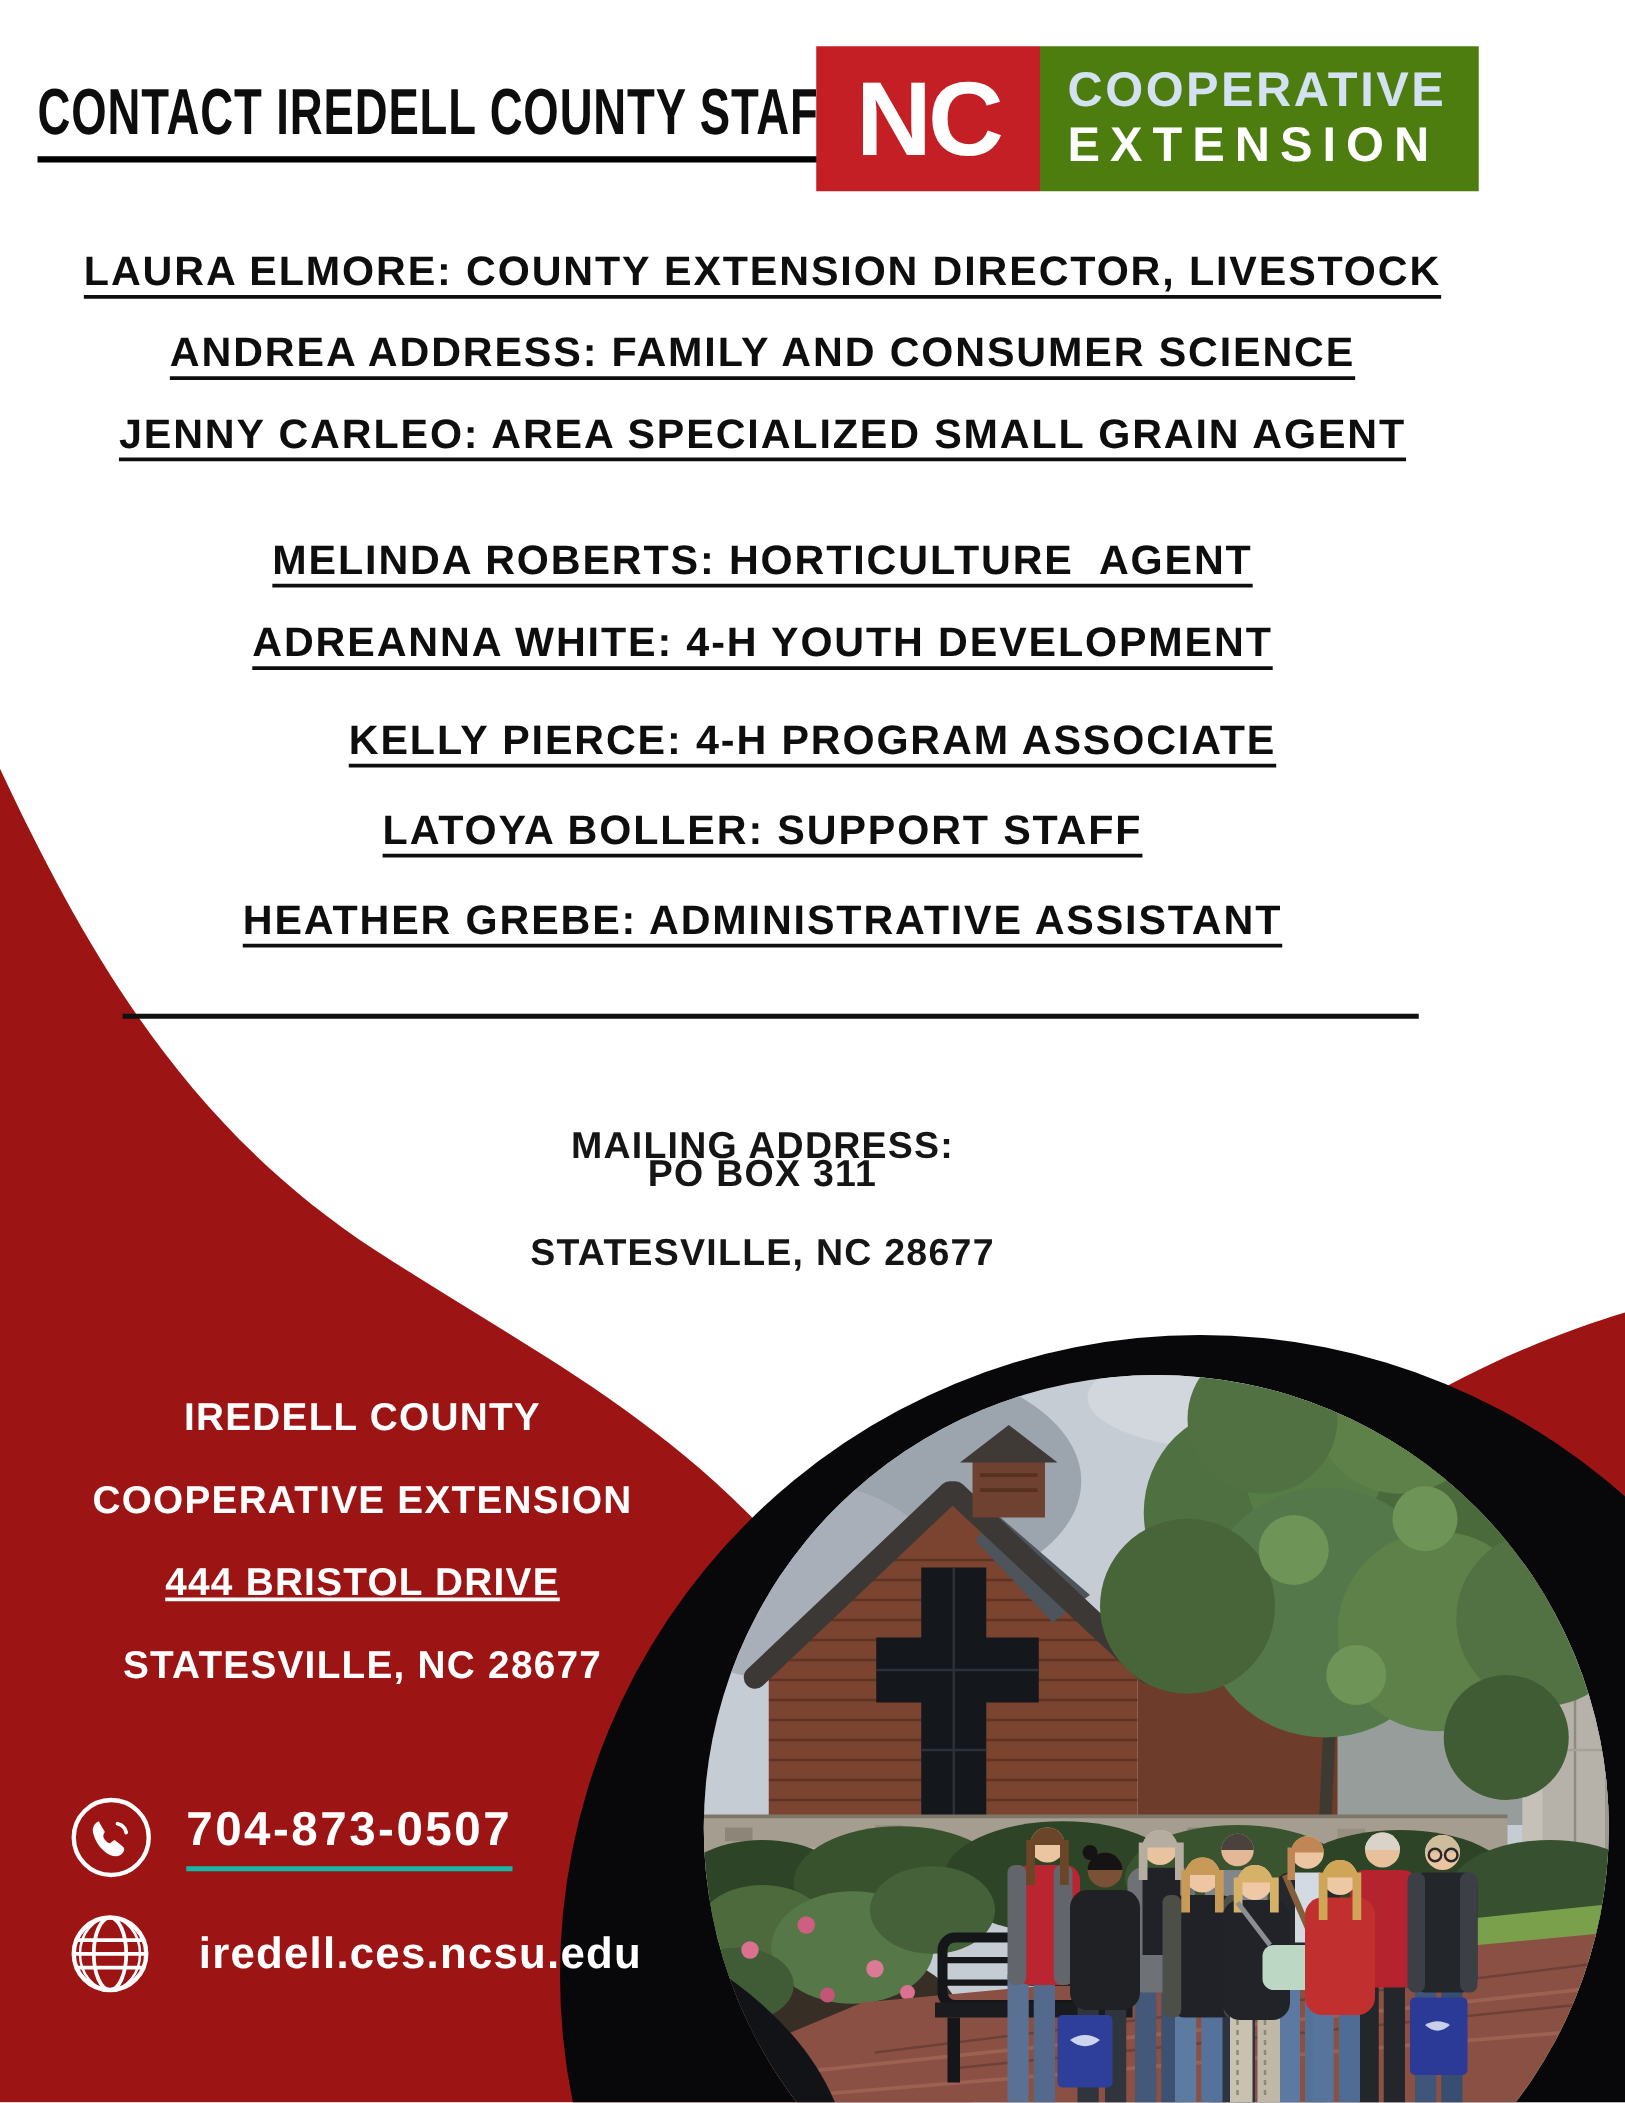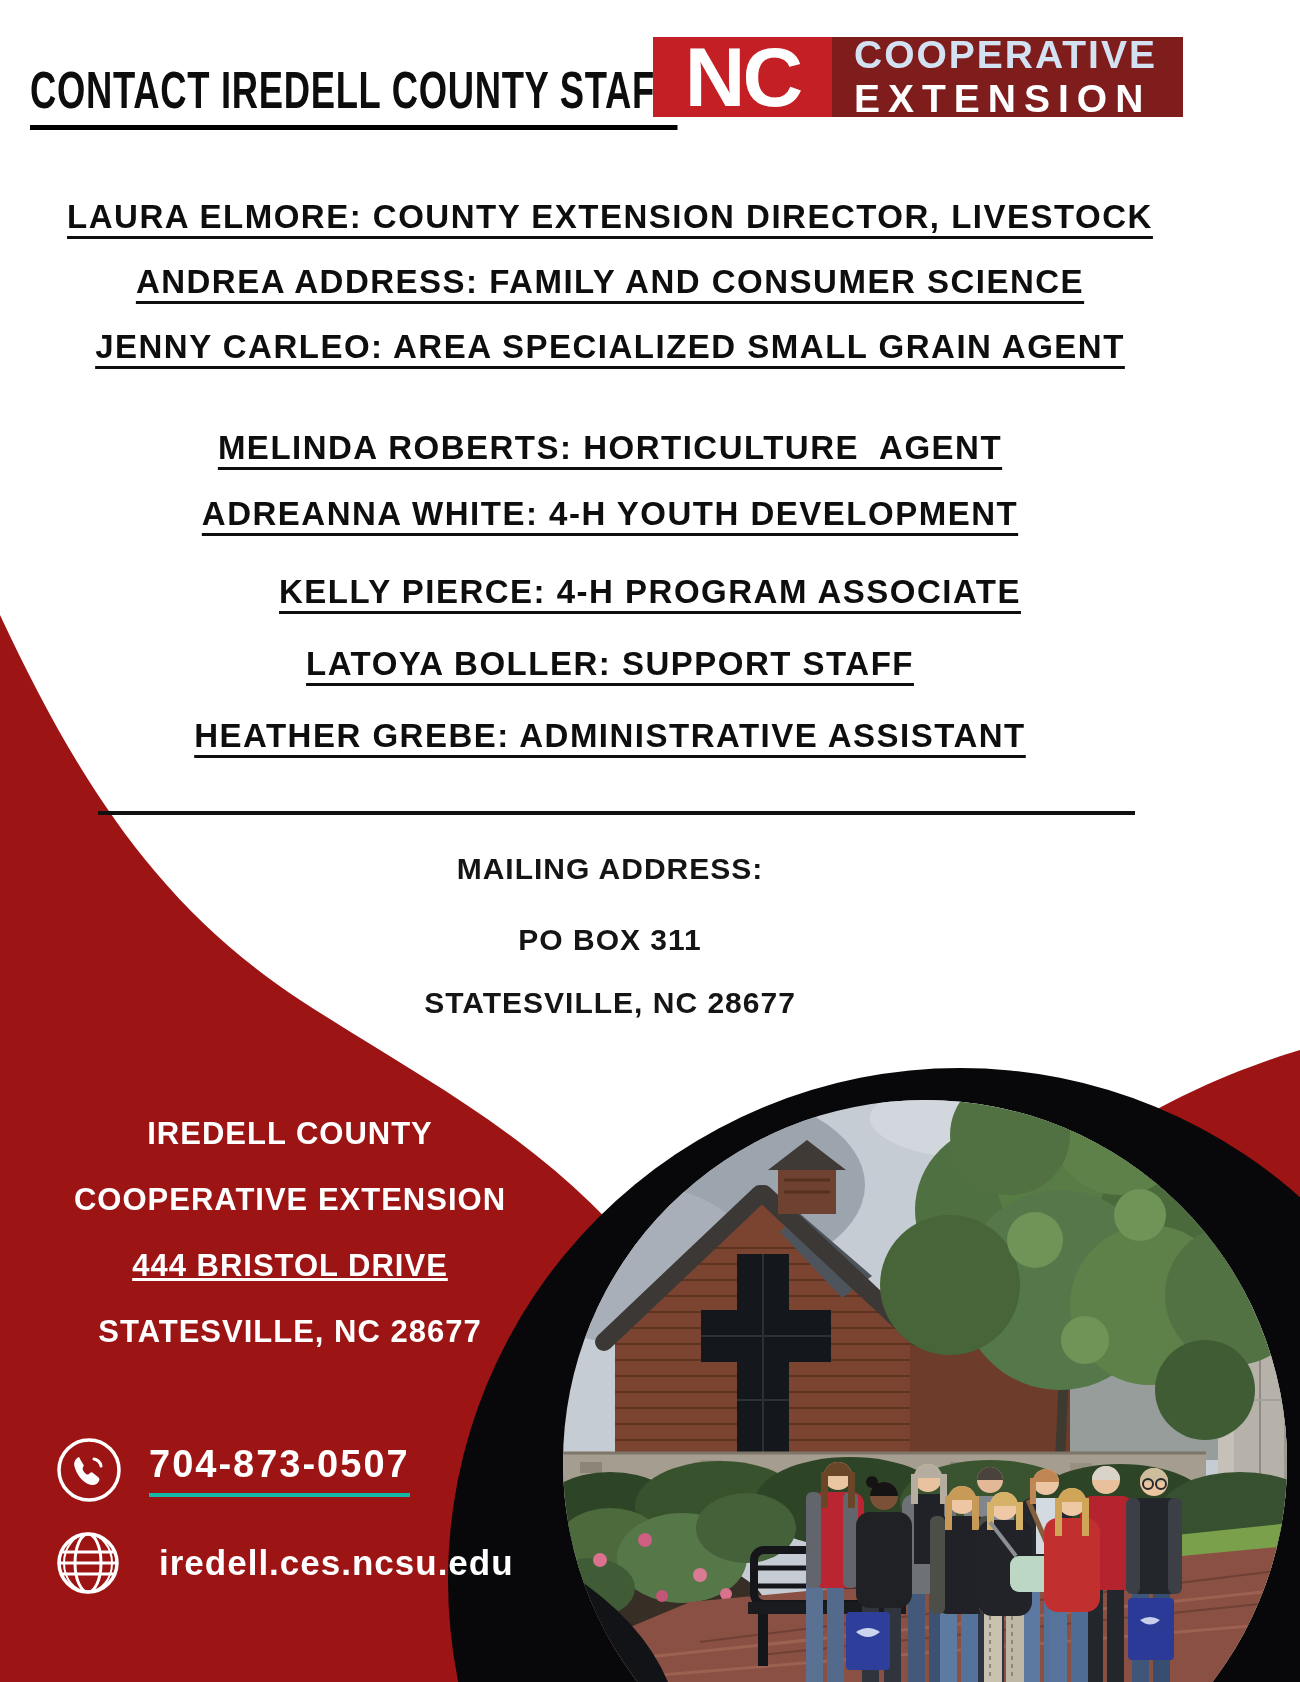--- a/index.html
+++ b/index.html
@@ -10,21 +10,21 @@
   .bg-art{position:absolute;left:0;top:0;z-index:0;}
   .layer{position:absolute;z-index:2;}
 
   
   .page-title{left:30px;top:60px;}
   .page-title span{
     display:inline-block;font-size:52px;font-weight:800;letter-spacing:1px;
     transform:scaleX(0.70);transform-origin:left center;white-space:nowrap;
     border-bottom:5px solid #000;padding-bottom:5px;color:#0d0d0d;
   }
-  .logo{left:653px;top:37px;height:80px;display:flex;}
+  .logo{left:653px;top:37px;height:116px;display:flex;}
   .logo-nc{
     width:179px;display:flex;align-items:center;justify-content:center;
     font-size:84px;font-weight:800;color:#fff;letter-spacing:-3px;
   }
   .logo-right{
     display:flex;flex-direction:column;justify-content:center;
     padding:8px 26px 8px 22px;line-height:1.12;
   }
   .logo-coop{font-size:39px;font-weight:700;letter-spacing:2px;color:#d3e2f2;white-space:nowrap;}
   .logo-ext{font-size:39px;font-weight:700;letter-spacing:8px;color:#ffffff;white-space:nowrap;}
@@ -47,21 +47,21 @@
   .staff-line:nth-of-type(8){top:717px;}
 
   .divider{left:98px;top:811px;width:1037px;height:4px;background:#111;}
 
   
   .mailing{left:0;top:0;width:1220px;}
   .mailing div{
     position:absolute;width:100%;text-align:center;
     font-size:30px;font-weight:700;letter-spacing:1px;color:#151515;white-space:nowrap;
   }
-  .mailing div:nth-of-type(1){top:852px;}
+  .mailing div:nth-of-type(1){top:900px;}
   .mailing div:nth-of-type(2){top:923px;}
   .mailing div:nth-of-type(3){top:986px;}
 
   
   .office{left:22px;top:0;width:536px;}
   .office div{
     position:absolute;width:100%;text-align:center;color:#ffffff;
     font-size:31px;font-weight:700;letter-spacing:1px;white-space:nowrap;
   }
   .office div:nth-of-type(1){top:1116px;}
@@ -342,21 +342,21 @@
   </svg>
 
   <div class="layer page-title">
     <span>CONTACT IREDELL COUNTY STAFF</span>
   </div>
 
   <div class="layer logo">
     <div class="logo-nc" style="background:#C41F25;">
       <span>NC</span>
     </div>
-    <div class="logo-right" style="background:#7f1d1d;">
+    <div class="logo-right" style="background:#4d7c0f;">
       <span class="logo-coop">COOPERATIVE</span>
       <span class="logo-ext">EXTENSION</span>
     </div>
   </div>
 
   <div class="layer staff">
     <div class="staff-line">LAURA ELMORE: COUNTY EXTENSION DIRECTOR, LIVESTOCK</div>
     <div class="staff-line">ANDREA ADDRESS: FAMILY AND CONSUMER SCIENCE</div>
     <div class="staff-line">JENNY CARLEO: AREA SPECIALIZED SMALL GRAIN AGENT</div>
     <div class="staff-line">MELINDA ROBERTS: HORTICULTURE&nbsp; AGENT</div>

